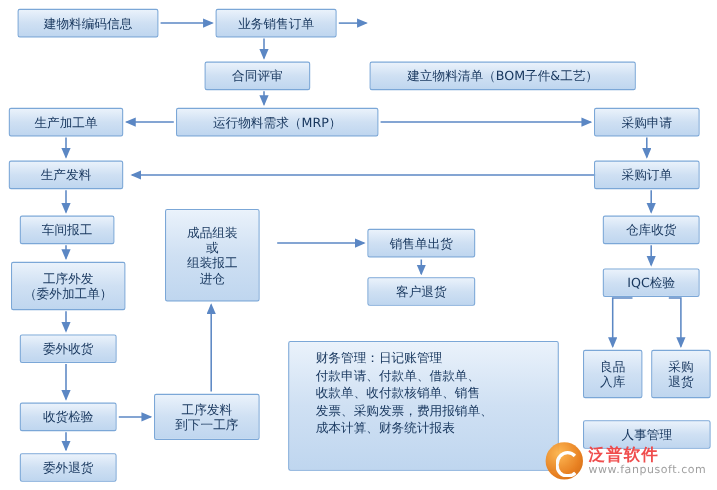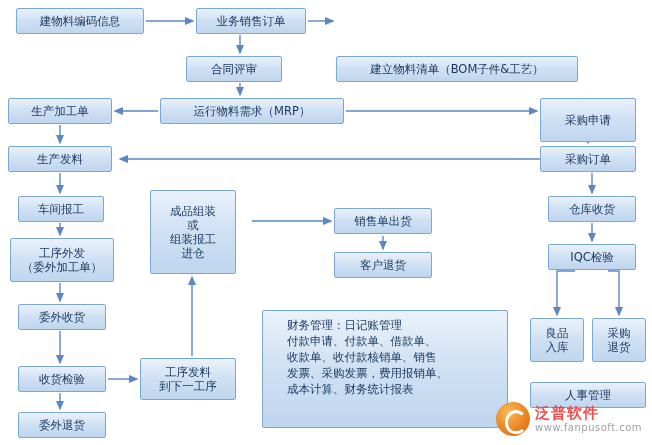--- a/index.html
+++ b/index.html
@@ -114,21 +114,21 @@
       <path d="M383,236 L383,249"></path>
     </g>
   </svg>
 
   <div class="node" style="left:16px;top:8px;width:128px;height:26px;">建物料编码信息</div>
   <div class="node" style="left:196px;top:8px;width:110px;height:26px;">业务销售订单</div>
   <div class="node" style="left:336px;top:8px;width:242px;height:26px;margin-top:48px;">建立物料清单（BOM子件&amp;工艺）</div>
   <div class="node" style="left:186px;top:56px;width:96px;height:26px;">合同评审</div>
   <div class="node" style="left:8px;top:98px;width:104px;height:26px;">生产加工单</div>
   <div class="node" style="left:160px;top:98px;width:184px;height:26px;">运行物料需求（MRP）</div>
-  <div class="node" style="left:540px;top:98px;width:96px;height:44px;">采购申请</div>
+  <div class="node" style="left:540px;top:98px;width:96px;height:26px;">采购申请</div>
   <div class="node" style="left:8px;top:146px;width:104px;height:26px;text-align:center;">生产发料</div>
   <div class="node" style="left:540px;top:146px;width:96px;height:26px;">采购订单</div>
   <div class="node" style="left:18px;top:196px;width:86px;height:26px;">车间报工</div>
   <div class="node" style="left:150px;top:190px;width:86px;height:84px;">成品组装
 或
 组装报工
 进仓</div>
   <div class="node" style="left:334px;top:208px;width:98px;height:26px;">销售单出货</div>
   <div class="node" style="left:548px;top:196px;width:88px;height:26px;">仓库收货</div>
   <div class="node" style="left:10px;top:238px;width:104px;height:44px;">工序外发

